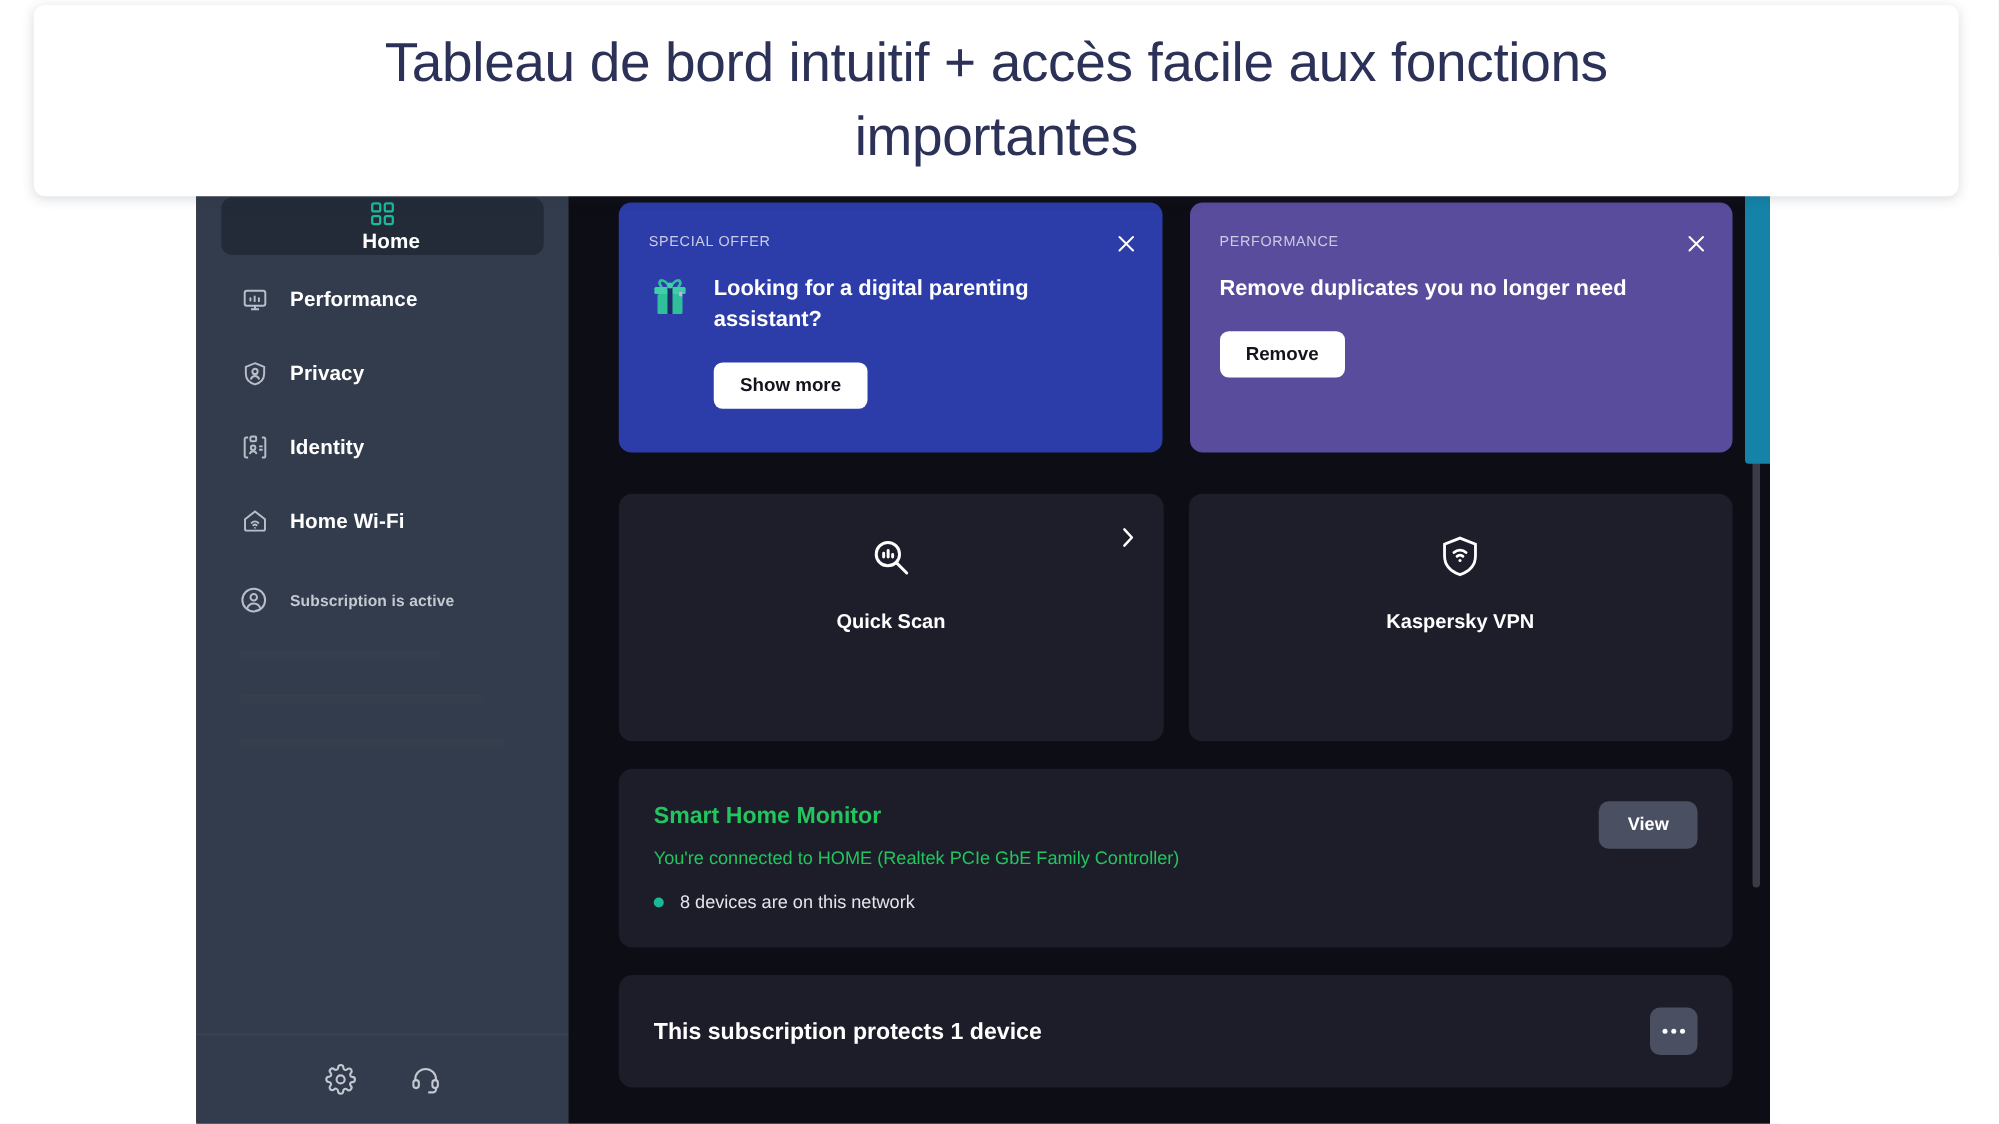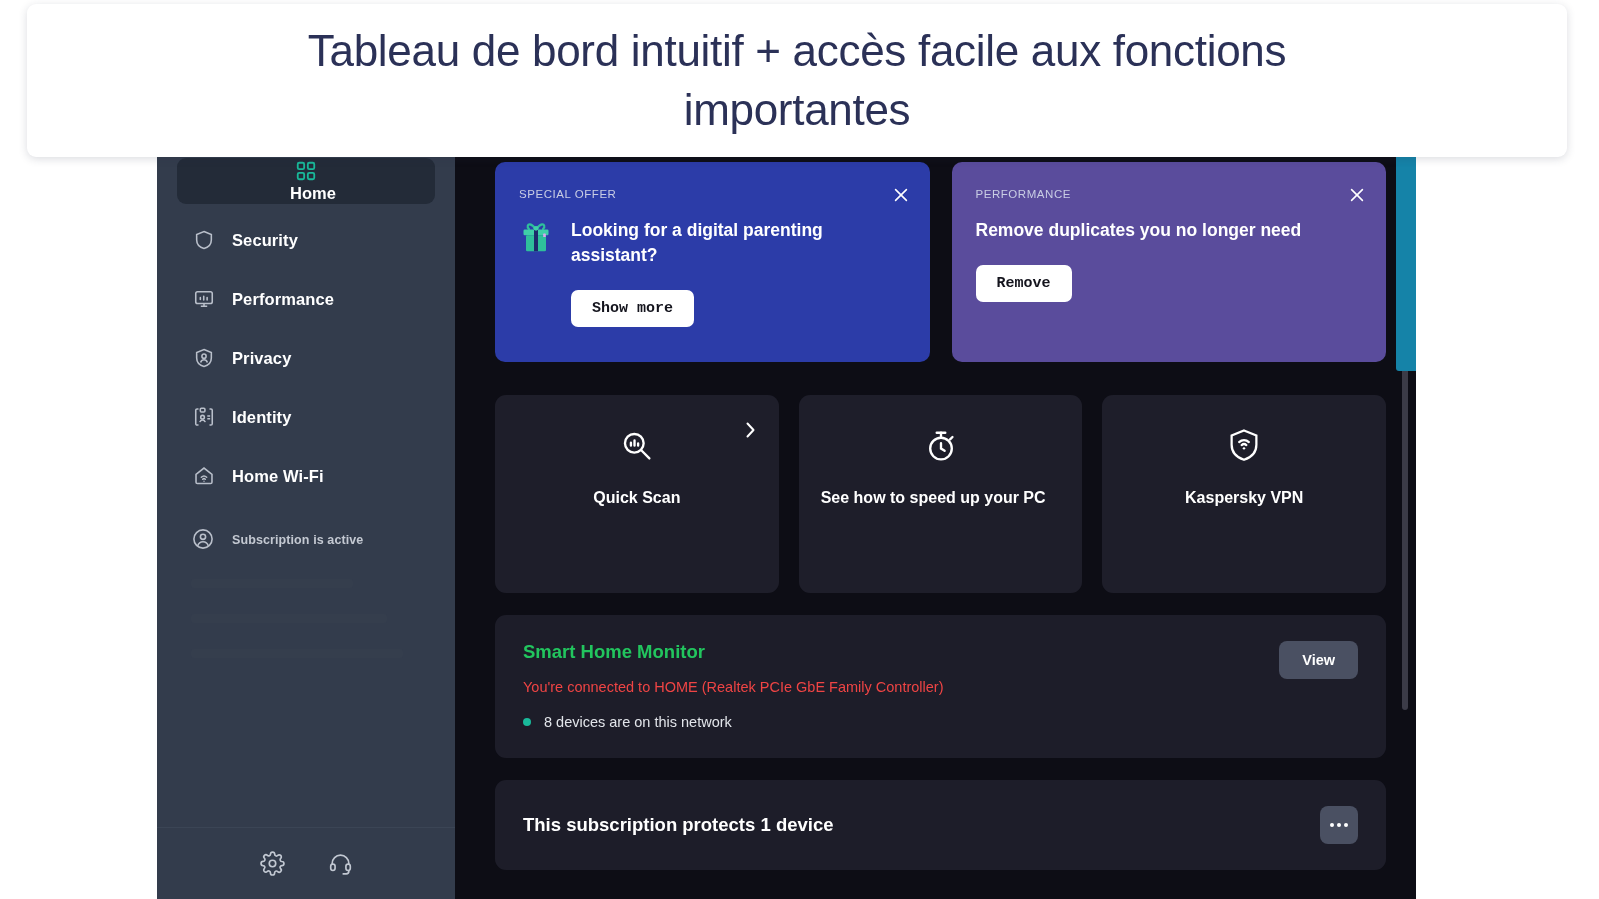--- a/index.html
+++ b/index.html
@@ -132,21 +132,21 @@
     line-height: 1.42; max-width: 330px;
   }
   .banner .perf-title { max-width: 420px; margin-top: 18px; }
   .banner-btn {
     margin-top: 22px;
     display: inline-flex; align-items: center; justify-content: center;
     height: 37px; padding: 0 21px;
     background: #ffffff; color: #14141d;
     border-radius: 7px; border: none;
     font-size: 15px; font-weight: bold;
-    font-family: Liberation Mono, monospace;
+    font-family: Liberation Sans, sans-serif;
     cursor: pointer;
   }
   .offer .banner-btn { margin-left: 52px; }
 
   .tile-row { display: flex; gap: 20px; margin-top: 33px; }
   .tile {
     position: relative;
     flex: 1 1 0;
     background: #1e1e2a;
     border-radius: 11px;
@@ -167,21 +167,21 @@
   .tile.left-align .tile-label { text-align: left; align-self: flex-start; }
 
   .panel {
     margin-top: 22px;
     background: #1d1d29;
     border-radius: 11px;
     padding: 26px 28px 28px 28px;
     position: relative;
   }
   .panel-title { font-size: 18.5px; font-weight: bold; color: #22c55e; }
-  .panel-sub { margin-top: 16px; font-size: 14.5px; color: #ef4444; }
+  .panel-sub { margin-top: 16px; font-size: 14.5px; color: #22c55e; }
   .panel-status { margin-top: 19px; font-size: 14.5px; color: #e2e5ea; display: flex; align-items: center; }
   .dot { width: 8px; height: 8px; border-radius: 50%; background: #19b99a; margin-right: 13px; flex: 0 0 8px; }
   .view-btn {
     position: absolute; right: 28px; top: 26px;
     height: 38px; padding: 0 23px;
     background: #4a5062; color: #ffffff;
     border: none; border-radius: 8px;
     font-size: 14.5px; font-weight: bold;
     font-family: "Liberation Sans", sans-serif;
     cursor: pointer;
@@ -257,28 +257,20 @@
             <svg width="22" height="22" viewBox="0 0 24 24" fill="none" stroke="#19b99a" stroke-width="2">
               <rect x="3" y="3" width="7" height="7" rx="1.6"></rect>
               <rect x="14" y="3" width="7" height="7" rx="1.6"></rect>
               <rect x="3" y="14" width="7" height="7" rx="1.6"></rect>
               <rect x="14" y="14" width="7" height="7" rx="1.6"></rect>
             </svg>
           </span>
           <span class="nav-label">Home</span>
         </div>
 
-        <div class="nav-item">
-          <span class="nav-ico">
-            <svg width="22" height="22" viewBox="0 0 24 24" fill="none" stroke="#b9bfca" stroke-width="1.7">
-              <path d="M12 2.8 20 6v6c0 5-3.5 8-8 9.3C7.5 20 4 17 4 12V6z"></path>
-            </svg>
-          </span>
-          <span class="nav-label">Security</span>
-        </div>
 
         <div class="nav-item">
           <span class="nav-ico">
             <svg width="22" height="22" viewBox="0 0 24 24" fill="none" stroke="#b9bfca" stroke-width="1.7">
               <rect x="3" y="4" width="18" height="13" rx="2"></rect>
               <path d="M12 17v3M8.5 20h7"></path>
               <path d="M8 12.5v-2M11.7 13v-4M15.4 13v-2.6" stroke-linecap="round"></path>
             </svg>
           </span>
           <span class="nav-label">Performance</span>
@@ -412,32 +404,20 @@
             <span class="tile-ico">
               <svg width="36" height="36" viewBox="0 0 32 32" fill="none" stroke="#ffffff" stroke-width="2.1" stroke-linecap="round">
                 <circle cx="13.6" cy="13.6" r="8.3"></circle>
                 <path d="M19.8 19.8 27 27"></path>
                 <path d="M10.6 15.6v-2.6M13.8 15.6v-4.6M17 15.6v-1.8"></path>
               </svg>
             </span>
             <div class="tile-label">Quick Scan</div>
           </div>
 
-          <div class="tile left-align">
-            <span class="tile-ico">
-              <svg width="36" height="36" viewBox="0 0 32 32" fill="none" stroke="#ffffff" stroke-width="2.1" stroke-linecap="round">
-                <circle cx="16" cy="18.3" r="9.6"></circle>
-                <path d="M16 13.6v4.7l3.2 2"></path>
-                <path d="M12.2 4.2h7.6"></path>
-                <path d="M16 4.2v4.3"></path>
-                <path d="M24.1 10.1l2.1-2.1"></path>
-              </svg>
-            </span>
-            <div class="tile-label">See how to speed up your PC</div>
-          </div>
 
           <div class="tile">
             <span class="tile-ico">
               <svg width="34" height="36" viewBox="0 0 28 32" fill="none" stroke="#ffffff" stroke-width="2">
                 <path d="M14 2.2 25 6.6v8.2c0 6.8-4.7 11.3-11 13.4-6.3-2.1-11-6.6-11-13.4V6.6z"></path>
                 <path d="M9.7 12.5a6.3 6.3 0 0 1 8.6 0" stroke-linecap="round"></path>
                 <path d="M11.9 15.2a3.1 3.1 0 0 1 4.2 0" stroke-linecap="round"></path>
                 <circle cx="14" cy="18.1" r="1.1" fill="#ffffff" stroke="none"></circle>
               </svg>
             </span>

